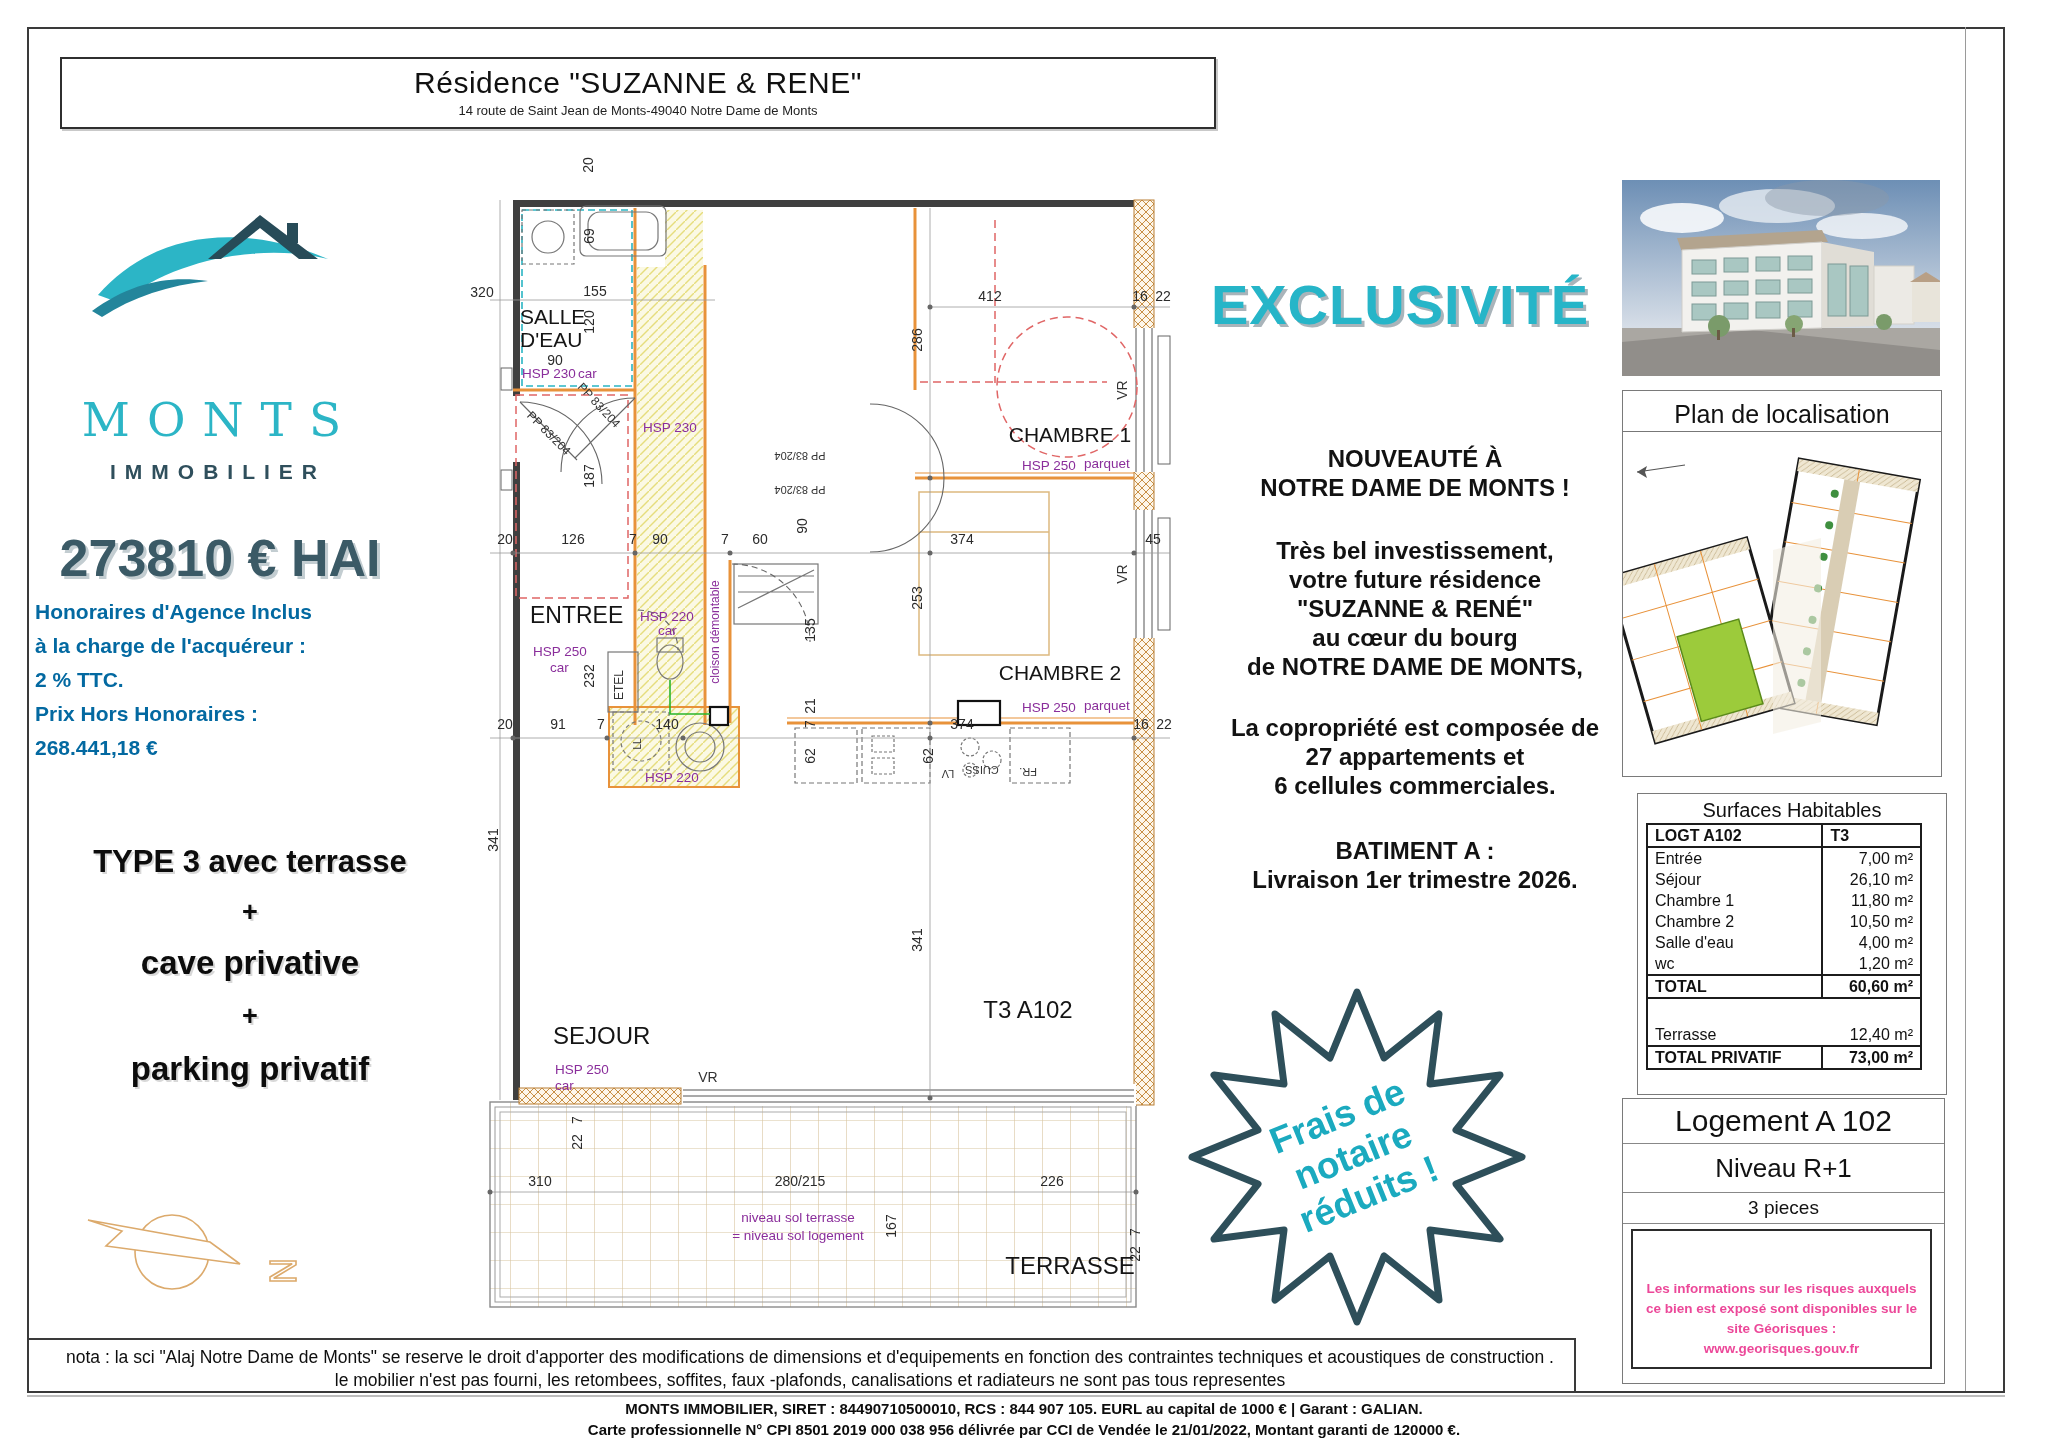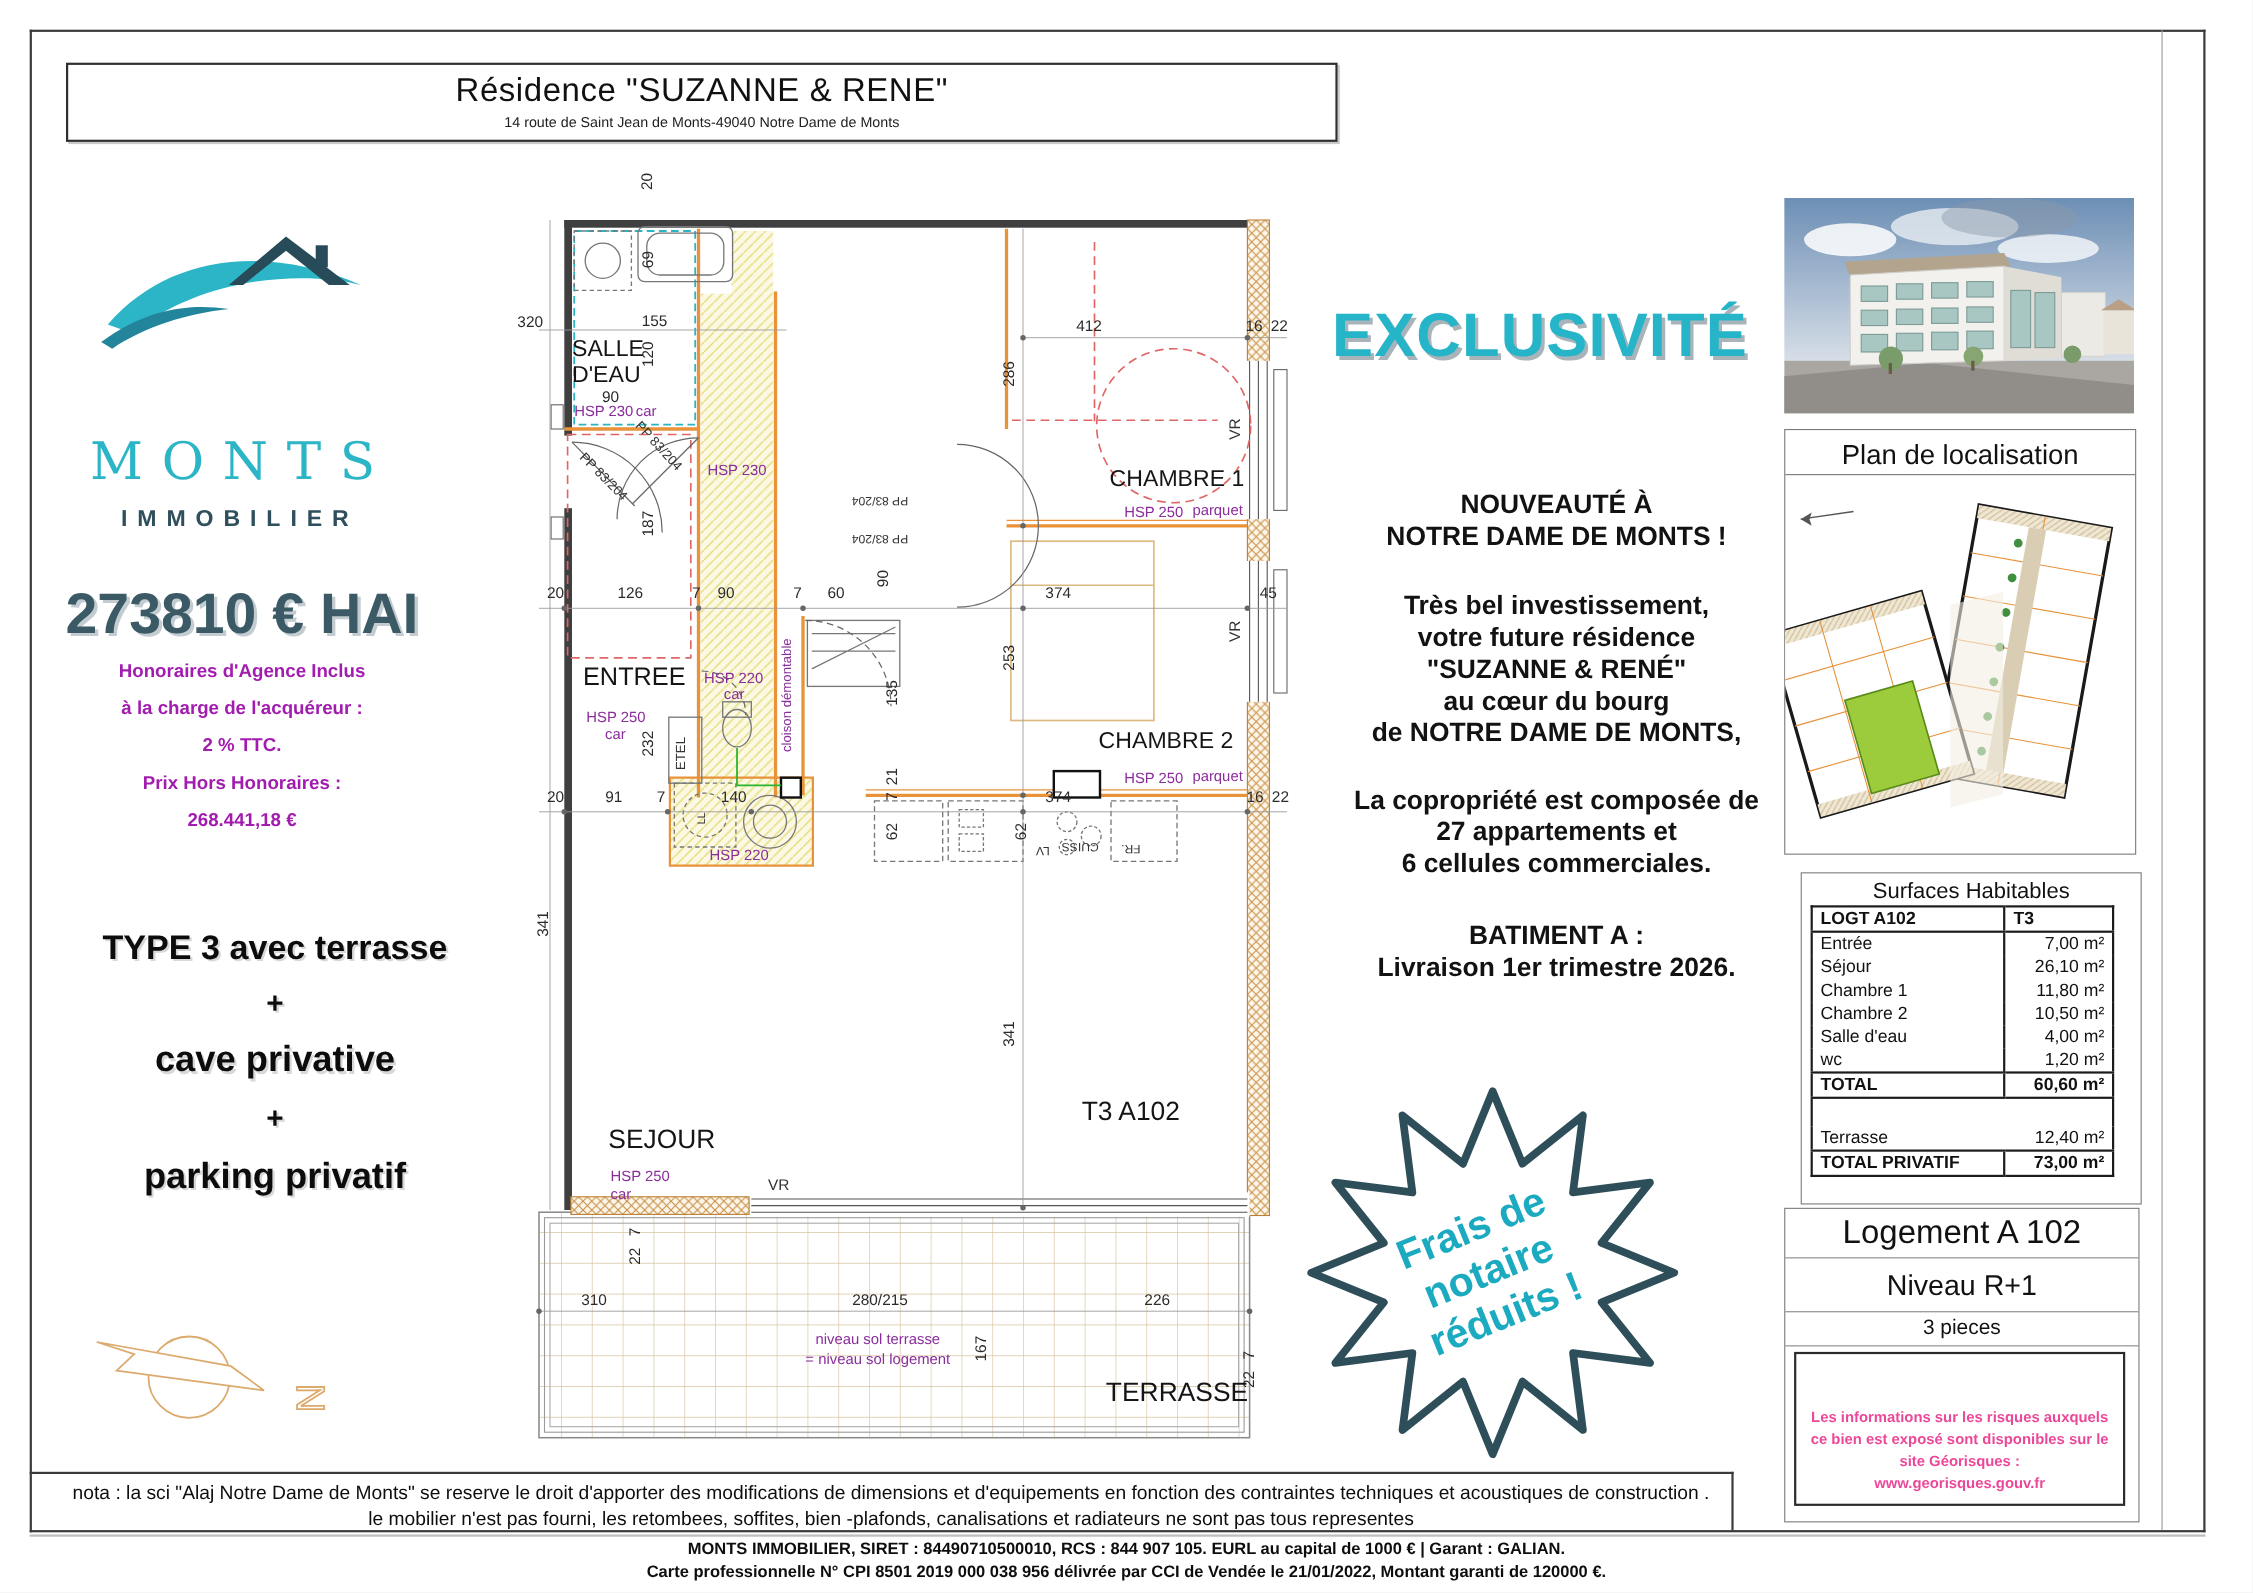--- a/index.html
+++ b/index.html
@@ -7,21 +7,21 @@
   .abs{position:absolute;}
   .border-line{position:absolute;background:#3a3a3a;}
   
   .header-box{position:absolute;left:60px;top:57px;width:1152px;height:68px;border:2px solid #2f2f2f;box-shadow:2px 2px 0 #c9c9c9;background:#fff;text-align:center;}
   .header-title{font-size:30px;color:#111;margin-top:7px;letter-spacing:.5px;}
   .header-addr{font-size:13px;color:#222;margin-top:3px;}
   
   .brand-name{position:absolute;left:55px;top:392px;width:320px;text-align:center;font-family:"DejaVu Serif",serif;font-size:47px;color:#2cb5c6;letter-spacing:17px;padding-left:10px;box-sizing:border-box;}
   .brand-sub{position:absolute;left:55px;top:460px;width:320px;text-align:center;font-size:21px;font-weight:600;color:#2f4f5c;letter-spacing:9px;padding-left:6px;box-sizing:border-box;}
   .price{position:absolute;left:30px;top:528px;width:380px;text-align:center;font-size:52px;font-weight:800;color:#3b5a66;text-shadow:3px 3px 0 #c3cdd1;}
-  .pline{position:absolute;left:35px;width:370px;text-align:center;font-size:17px;font-weight:800;color:#a21caf;}
+  .pline{position:absolute;left:35px;width:370px;text-align:left;font-size:21px;font-weight:800;color:#0369a1;}
   .oline{position:absolute;left:40px;width:420px;text-align:center;font-weight:800;color:#0c0c0c;text-shadow:2px 2px 0 #d8d8d8;}
   
   .exclu{position:absolute;left:1190px;top:272px;width:420px;text-align:center;font-size:56px;font-weight:700;color:#26b5c8;letter-spacing:1px;text-shadow:3px 3px 0 #a9b4ba;}
   .promo-line{width:440px;text-align:center;font-size:24px;font-weight:800;color:#121212;line-height:29px;}
   
   .rc-box{position:absolute;border:1px solid #7a7a7a;background:#fff;}
   .loc-title{text-align:center;font-size:25px;color:#111;padding-top:9px;height:31px;border-bottom:1px solid #777;}
   
   .surf-title{text-align:center;font-size:20px;color:#111;padding-top:5px;}
   table.surf{border-collapse:collapse;width:276px;font-size:16px;color:#111;}
@@ -505,18 +505,18 @@
     <div class="unit-row" style="font-size:19px;line-height:30px;height:30px;">3 pieces</div>
     <div class="risk-box">
       <div>Les informations sur les risques auxquels</div>
       <div>ce bien est exposé sont disponibles sur le site Géorisques :</div>
       <div>www.georisques.gouv.fr</div>
     </div>
   </div>
 
   <div class="nota">
     <div>nota : la sci "Alaj Notre Dame de Monts" se reserve le droit d'apporter des modifications de dimensions et d'equipements en fonction des contraintes techniques et acoustiques de construction .</div>
-    <div>le mobilier n'est pas fourni, les retombees, soffites, bien -plafonds, canalisations et  radiateurs ne sont pas tous representes</div>
+    <div>le mobilier n'est pas fourni, les retombees, soffites, faux -plafonds, canalisations et  radiateurs ne sont pas tous representes</div>
   </div>
   <div class="company" style="top:1400px;">MONTS IMMOBILIER, SIRET : 84490710500010, RCS : 844 907 105. EURL au capital de 1000 € | Garant : GALIAN.</div>
   <div class="company" style="top:1421px;">Carte professionnelle N° CPI 8501 2019 000 038 956 délivrée par CCI de Vendée le 21/01/2022, Montant garanti de 120000 €.</div>
 
 </div>
 
 </body></html>

